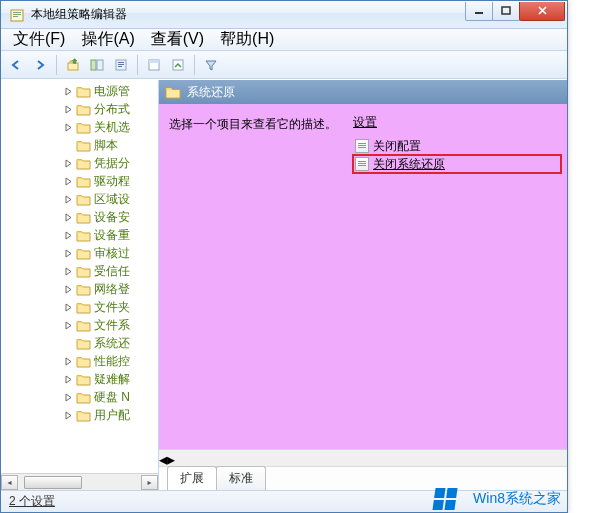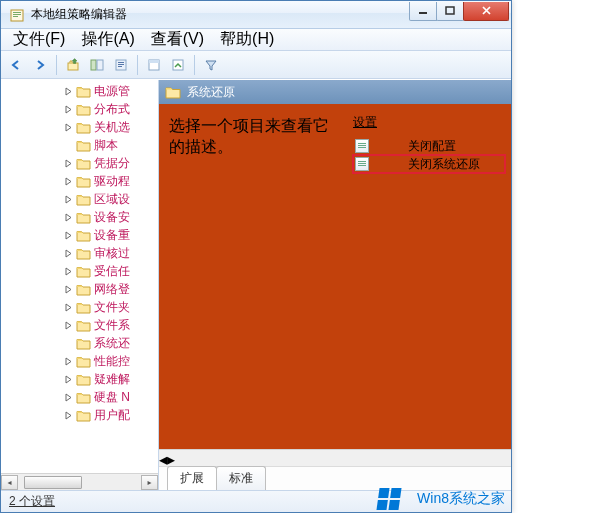--- a/index.html
+++ b/index.html
@@ -1,18 +1,18 @@
 <!DOCTYPE html>
 <html><head>
 <meta charset="utf-8">
 <style>
 * { box-sizing: border-box; font-family: "Microsoft YaHei", "SimSun", Tahoma, sans-serif; }
 body { margin: 0; padding: 0; background: #fff; }
 .window {
-  width: 512px; height: 513px;
+  width: 568px; height: 513px;
   background: #fff;
   border: 1px solid #4a7db3;
   position: relative;
   display: flex; flex-direction: column;
   box-shadow: 0 0 6px rgba(0,0,0,0.2);
 }
 .titlebar {
   height: 28px;
   background: linear-gradient(to bottom,#f7fbff 0%,#e9f1fb 45%,#dbe9f7 46%,#e6f0fb 100%);
   display: flex; align-items: center;
@@ -44,39 +44,39 @@
   display:flex; align-items:center; padding:0 4px; gap:2px;
 }
 .tbtn { width:22px; height:22px; display:flex;align-items:center;justify-content:center; border:1px solid transparent; border-radius:2px;}
 .sep { width:1px; height:20px; background:#b7cde6; margin:0 3px;}
 .content { flex:1; display:flex; overflow:hidden; border-top:1px solid #fff;}
 .left-pane { width:158px; border-right:1px solid #c6d6ea; display:flex; flex-direction:column; background:#fff;}
 .tree { flex:1; overflow:hidden; font-size:12px; padding-top:2px;}
 .tree-item { display:flex; align-items:center; height:18px; white-space:nowrap; padding-left:62px; cursor:default;}
 .tree-item .exp { width:11px; height:11px; margin-right:2px; flex-shrink:0; display:flex;align-items:center;justify-content:center; color:#6b6b6b; font-size:9px;}
 .tree-item .fld { width:15px; height:13px; margin-right:3px; flex-shrink:0;}
-.tree-item .lbl { color:#be185d; }
+.tree-item .lbl { color:#4d7c0f; }
 .hscroll { height:17px; background:#f0f0f0; border-top:1px solid #d4d4d4; display:flex; align-items:center;}
 .hscroll .btn { width:17px; height:15px; background:linear-gradient(#fdfdfd,#e3e3e3); border:1px solid #b5b5b5; display:flex;align-items:center;justify-content:center; font-size:8px; color:#555;}
 .hscroll .track { flex:1; background:#efefef; height:15px; position:relative;}
 .hscroll .thumb { position:absolute; height:13px; top:1px; background:linear-gradient(#fdfdfd,#d9d9d9); border:1px solid #a8a8a8; border-radius:1px;}
-.right-pane { flex:1; display:flex; flex-direction:column; background:#c2410c;}
+.right-pane { flex:1; display:flex; flex-direction:column; background:#f0abfc;}
 .header-band {
   height:24px; background: linear-gradient(to bottom,#8aa9cc,#6d92ba);
   display:flex; align-items:center; padding:0 6px; color:#fff; font-size:12px;
 }
 .header-band .fld { width:16px; height:14px; margin-right:6px;}
 .detail-row { display:flex; flex:1; overflow:hidden;}
-.desc-col { width:188px; padding:12px 8px 8px 10px; font-size:16px; color:#000;}
+.desc-col { width:188px; padding:12px 8px 8px 10px; font-size:12px; color:#000;}
 .settings-col { flex:1; padding:10px 6px 6px 6px; font-size:12px;}
 .settings-col .hdr { color:#000; margin-bottom:6px;text-decoration:underline; }
-.setting-item { display:flex; align-items:center; height:18px; padding-left:2px; cursor:default;gap:35px;}
+.setting-item { display:flex; align-items:center; height:18px; padding-left:2px; cursor:default;}
 .setting-item .sicon { width:14px; height:14px; margin-right:4px; border:1px solid #9aa; background:linear-gradient(#fff,#e8eef4); position:relative;}
 .setting-item .sicon::after { content:""; position:absolute; left:2px; top:3px; right:2px; height:1px; background:#6a8; box-shadow:0 2px 0 #6a8, 0 4px 0 #6a8;}
-.setting-item.hl { outline:2px solid #d23; outline-offset:-1px; padding:1px 3px 1px 2px;}
+.setting-item.hl { outline:2px solid #d23; outline-offset:-1px; padding:1px 3px 1px 2px;text-decoration:underline;}
 .tabs-row { height:24px; display:flex; align-items:flex-end; padding-left:8px; border-top:1px solid #dcdcdc; background:#fdfdfd;}
 .tab { font-size:12px; padding:3px 12px; border:1px solid #bfbfbf; border-bottom:none; background:linear-gradient(#fff,#eef2f7); margin-right:-1px; border-radius:3px 3px 0 0; color:#333; cursor:default;}
 .tab.active { background:#fff; position:relative; top:0;}
 .right-hscroll { height:17px; background:#f0f0f0; border-top:1px solid #d4d4d4; display:flex;}
 .statusbar { height:22px; border-top:1px solid #c6d6ea; background:linear-gradient(#f3f7fc,#e6eef8); display:flex; align-items:center; padding:0 8px; font-size:12px; color:#333;text-decoration:underline;}
 .watermark { position:absolute; right:6px; bottom:2px; display:flex; align-items:center; gap:17px; font-size:14px; color:#0078d7; pointer-events:none;}
 .winlogo { width:22px; height:22px; display:grid; grid-template-columns:1fr 1fr; grid-template-rows:1fr 1fr; gap:2px; transform: skewX(-8deg);}
 .winlogo div { background:#0078d7;}
 svg { display:block; }
 </style>

